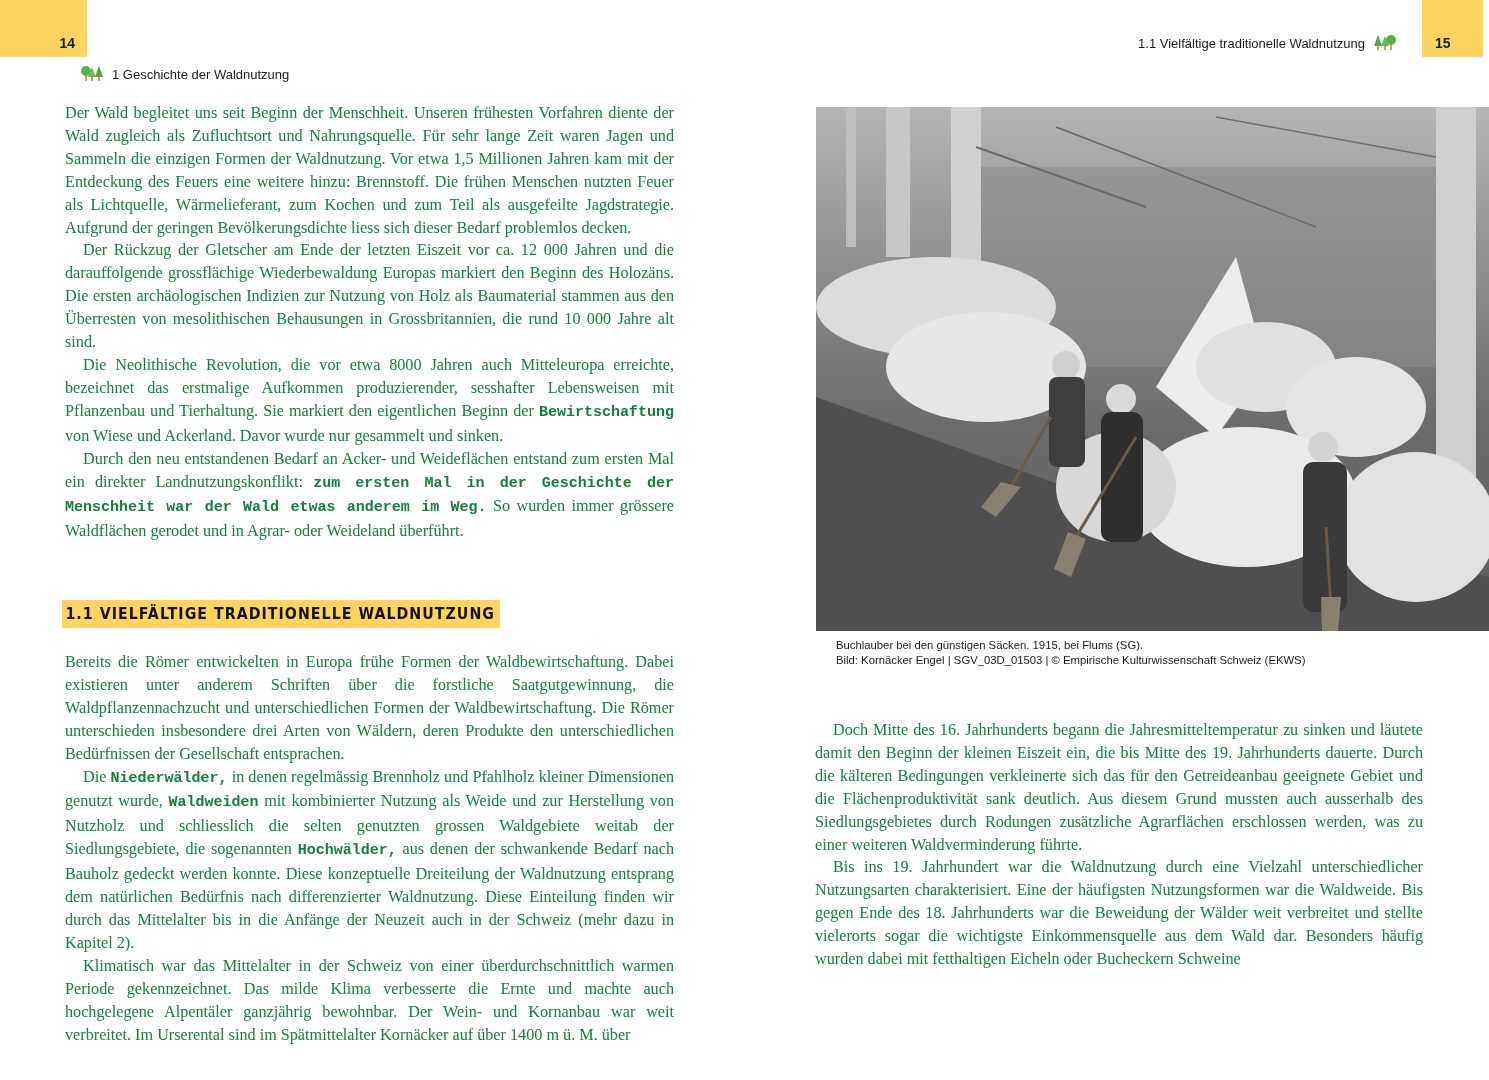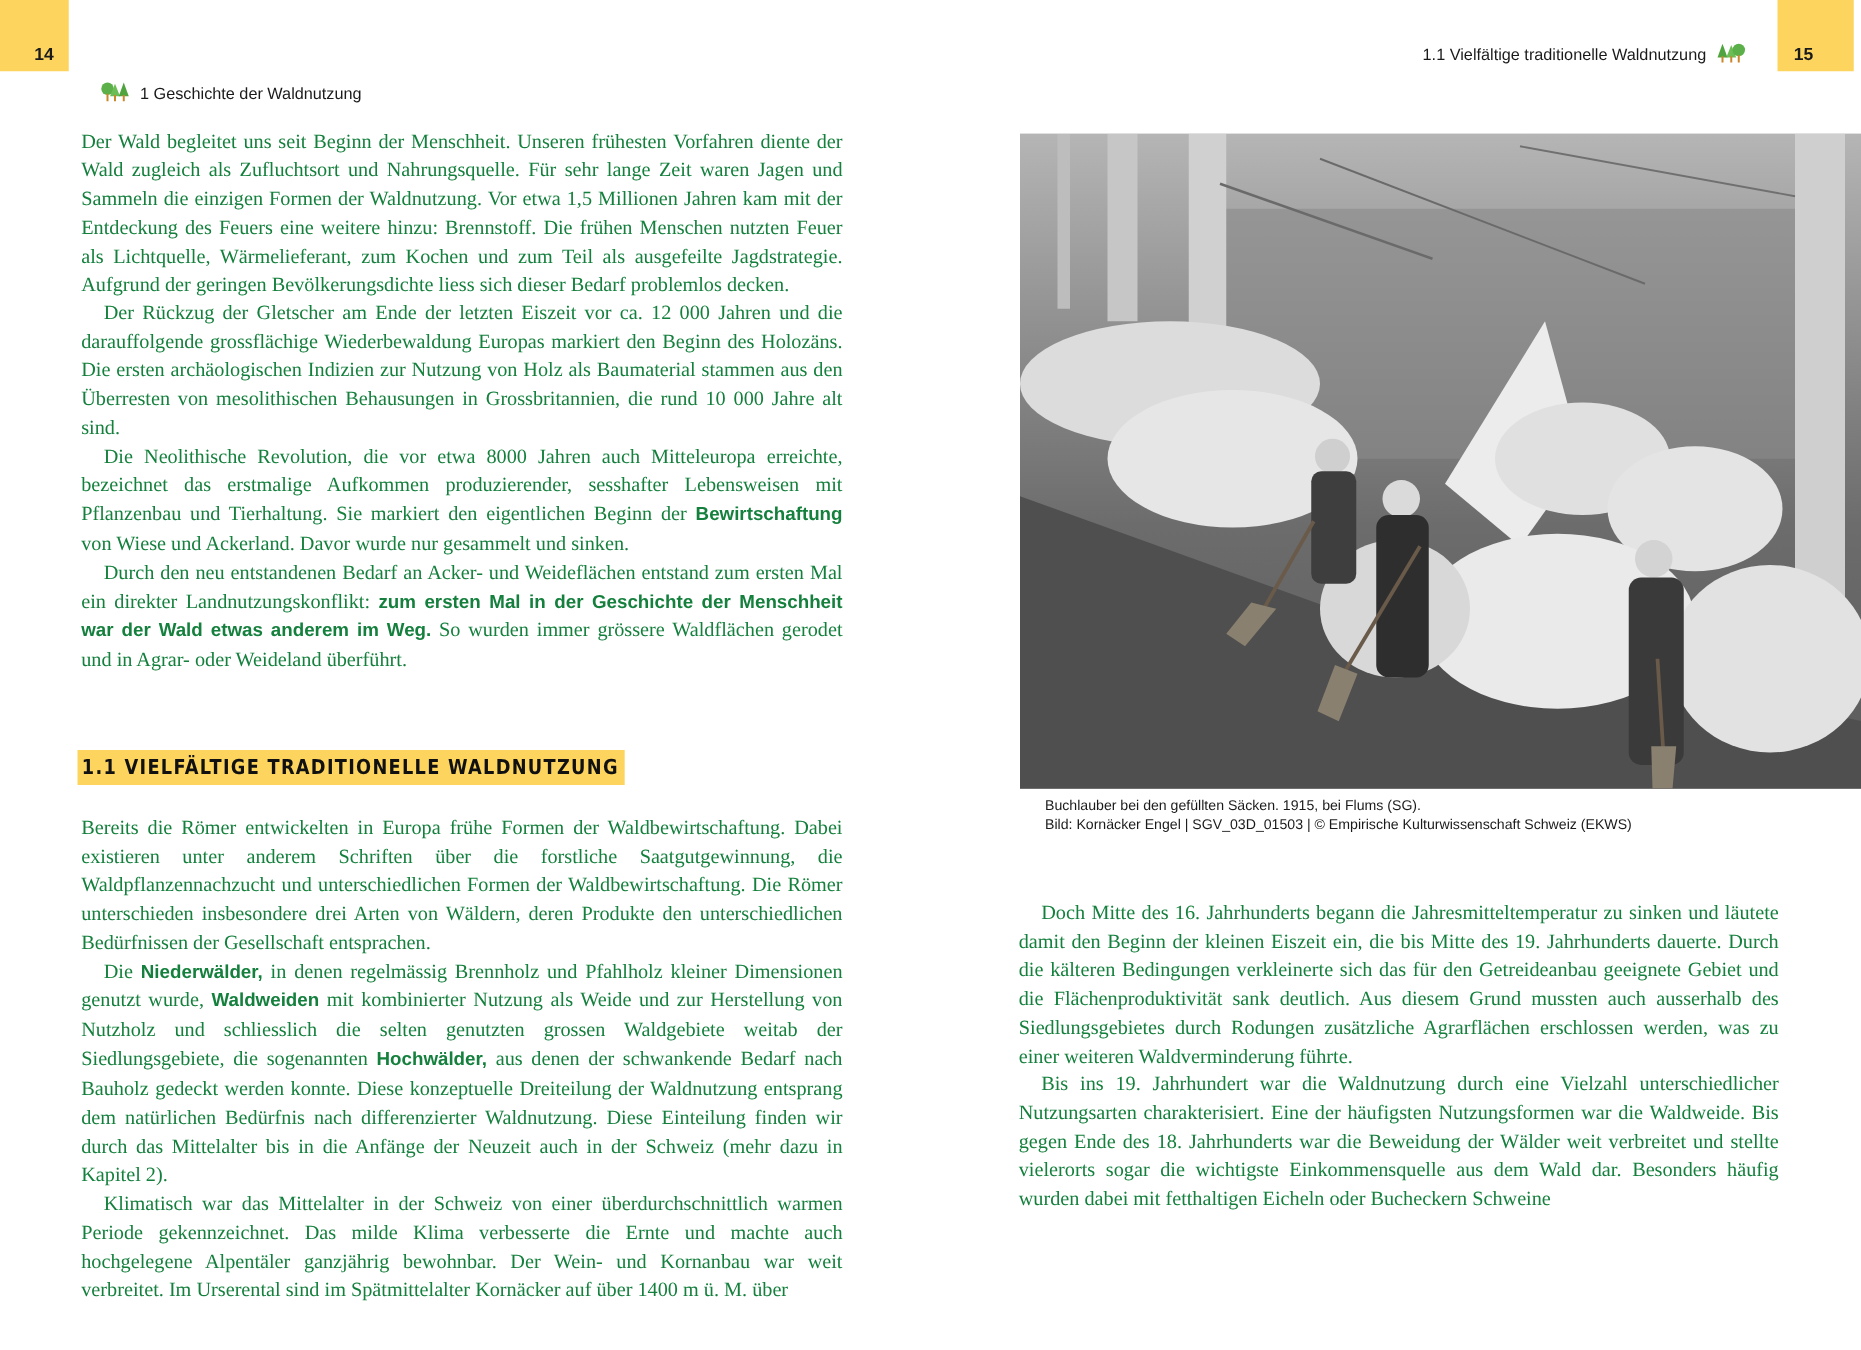--- a/index.html
+++ b/index.html
@@ -3,21 +3,21 @@
 <meta charset="utf-8">
 <style>
   html, body { margin: 0; padding: 0; background: #ffffff; }
   body { width: 1489px; height: 1080px; position: relative; overflow: hidden; color: #1a1a1a; }
 
   .page { position: absolute; top: 0; height: 1080px; }
   .page-left { left: 0; width: 744px; }
   .page-right { left: 745px; width: 744px; }
 
   .folio-box {
-    position: absolute; top: 0; width: 55px; height: 57px; background: #fdd55e;
+    position: absolute; top: 0; width: 87px; height: 57px; background: #fdd55e;
     font-family: "Liberation Sans", sans-serif; font-weight: bold; font-size: 14px;
     color: #1a1a1a; box-sizing: border-box; padding-top: 35px;
   }
   .page-left .folio-box { left: 0; text-align: right; padding-right: 12px; }
   .page-right .folio-box { left: 677px; width: 61px; text-align: left; padding-left: 13px; }
 
   .running-head {
     position: absolute; top: 34px; font-family: "Liberation Sans", sans-serif;
     font-size: 13px; color: #1a1a1a; white-space: nowrap; display: flex; align-items: center; gap: 8px;
   }
@@ -25,21 +25,21 @@
   .page-right .running-head { right: 92px; }
 
   .tree-icon { display: inline-block; width: 24px; height: 18px; }
 
   .body-text {
     position: absolute; font-family: "Liberation Serif", serif; font-size: 16.2px;
     line-height: 22.9px; text-align: justify; color: #15803d; hyphens: manual;
   }
   .body-text p { margin: 0; text-indent: 0; }
   .body-text p.ind { text-indent: 18px; }
-  .body-text b { font-family: Liberation Sans, sans-serif; font-weight: bold; font-size: 15px; }
+  .body-text b { font-family: Liberation Mono, monospace; font-weight: bold; font-size: 15px; }
 
   .left-col-1 { left: 65px; top: 102px; width: 609px; }
   .left-col-2 { left: 65px; top: 628px; width: 609px; margin-top: 23px; }
 
   .section-heading {
     position: absolute; left: 62px; top: 600px; height: 28px; background: #fdd55e;
     padding: 0 6px 0 4px; font-family: "DejaVu Sans", sans-serif; font-weight: bold;
     font-size: 16.5px; line-height: 28px; letter-spacing: 1.2px; color: #111; white-space: nowrap;
     transform: scaleX(0.86); transform-origin: left center;
   }
@@ -148,21 +148,21 @@
       <line x1="235" y1="310" x2="195" y2="380" stroke="#6a5a4a" stroke-width="3"></line>
       <polygon points="185,375 205,380 180,410 165,400" fill="#8a8070"></polygon>
       <line x1="320" y1="330" x2="260" y2="430" stroke="#6a5a4a" stroke-width="3"></line>
       <polygon points="252,425 270,432 255,470 238,462" fill="#8a8070"></polygon>
       <line x1="510" y1="420" x2="515" y2="500" stroke="#6a5a4a" stroke-width="3"></line>
       <polygon points="505,490 525,490 522,524 506,524" fill="#8a8070"></polygon>
     </svg>
   </div>
 
   <div class="caption">
-    <div>Buchlauber bei den gefüllten Säcken. 1915, bei Flums (SG).</div>
+    <div>Buchlauber bei den günstigen Säcken. 1915, bei Flums (SG).</div>
     <div>Bild: Kornäcker Engel | SGV_03D_01503 | © Empirische Kulturwissenschaft Schweiz (EKWS)</div>
   </div>
 
   <div class="body-text right-col" id="right-text">
       <p class="ind"><span>Doch Mitte des 16. Jahrhunderts begann die Jahresmitteltemperatur zu sinken und läutete damit den Beginn der kleinen Eiszeit ein, die bis Mitte des 19. Jahrhunderts dauerte. Durch die kälteren Bedingungen verkleinerte sich das für den Getreideanbau geeignete Gebiet und die Flächenproduktivität sank deutlich. Aus diesem Grund muss­ten auch ausserhalb des Siedlungsgebietes durch Rodungen zusätzliche Agrarflächen erschlossen werden, was zu einer weiteren Waldverminderung führte.</span></p>
       <p class="ind"><span>Bis ins 19. Jahrhundert war die Waldnutzung durch eine Vielzahl unterschiedlicher Nutzungsarten charakterisiert. Eine der häufigsten Nutzungsformen war die Wald­weide. Bis gegen Ende des 18. Jahrhunderts war die Beweidung der Wälder weit ver­breitet und stellte vielerorts sogar die wichtigste Einkommensquelle aus dem Wald dar. Besonders häufig wurden dabei mit fetthaltigen Eicheln oder Bucheckern Schweine</span></p>
     </div>
 </div>
 
 </body></html>

